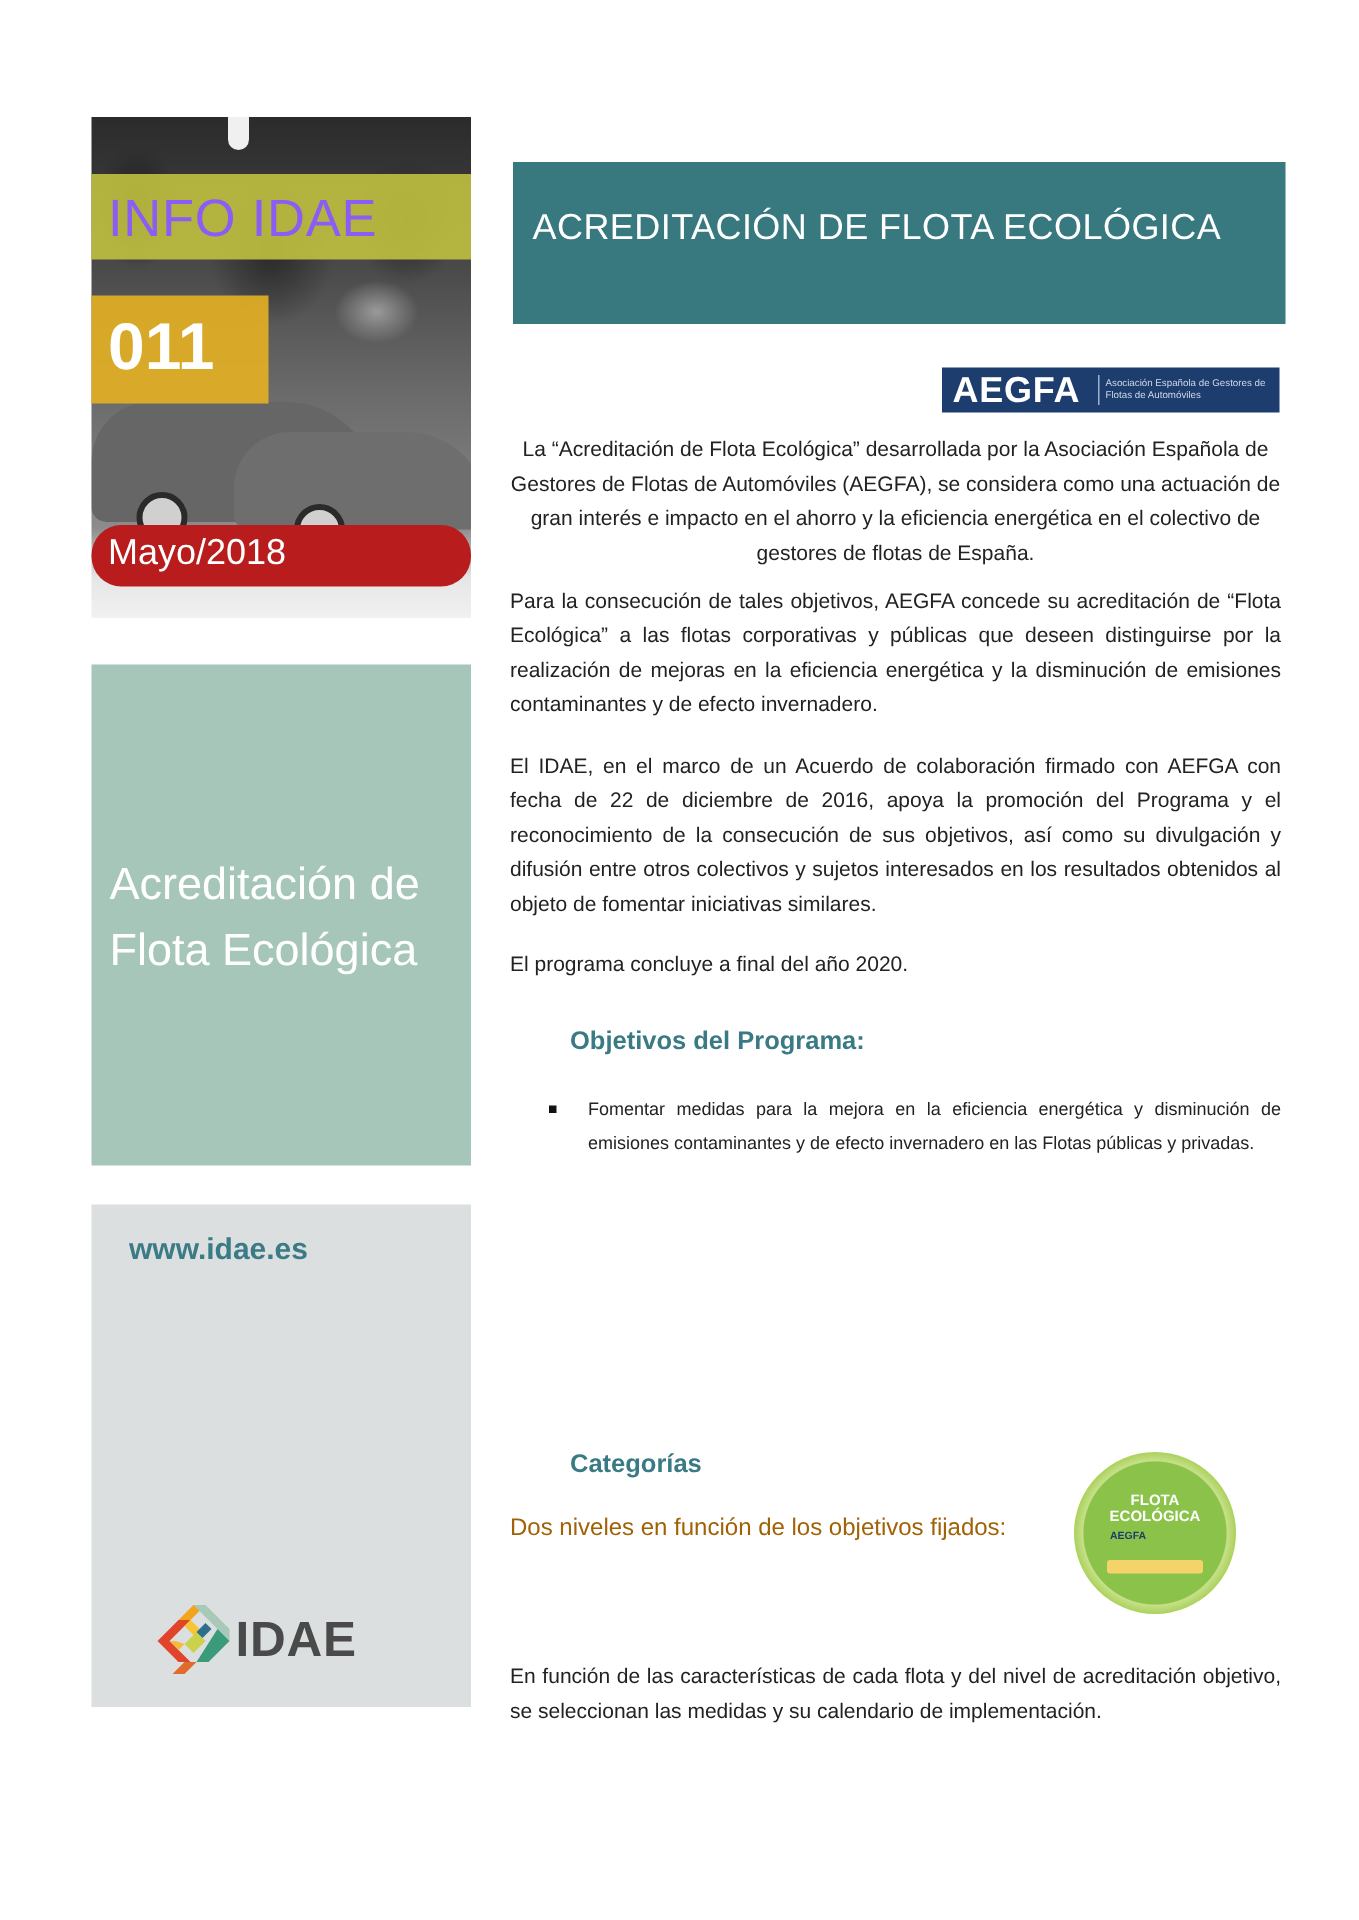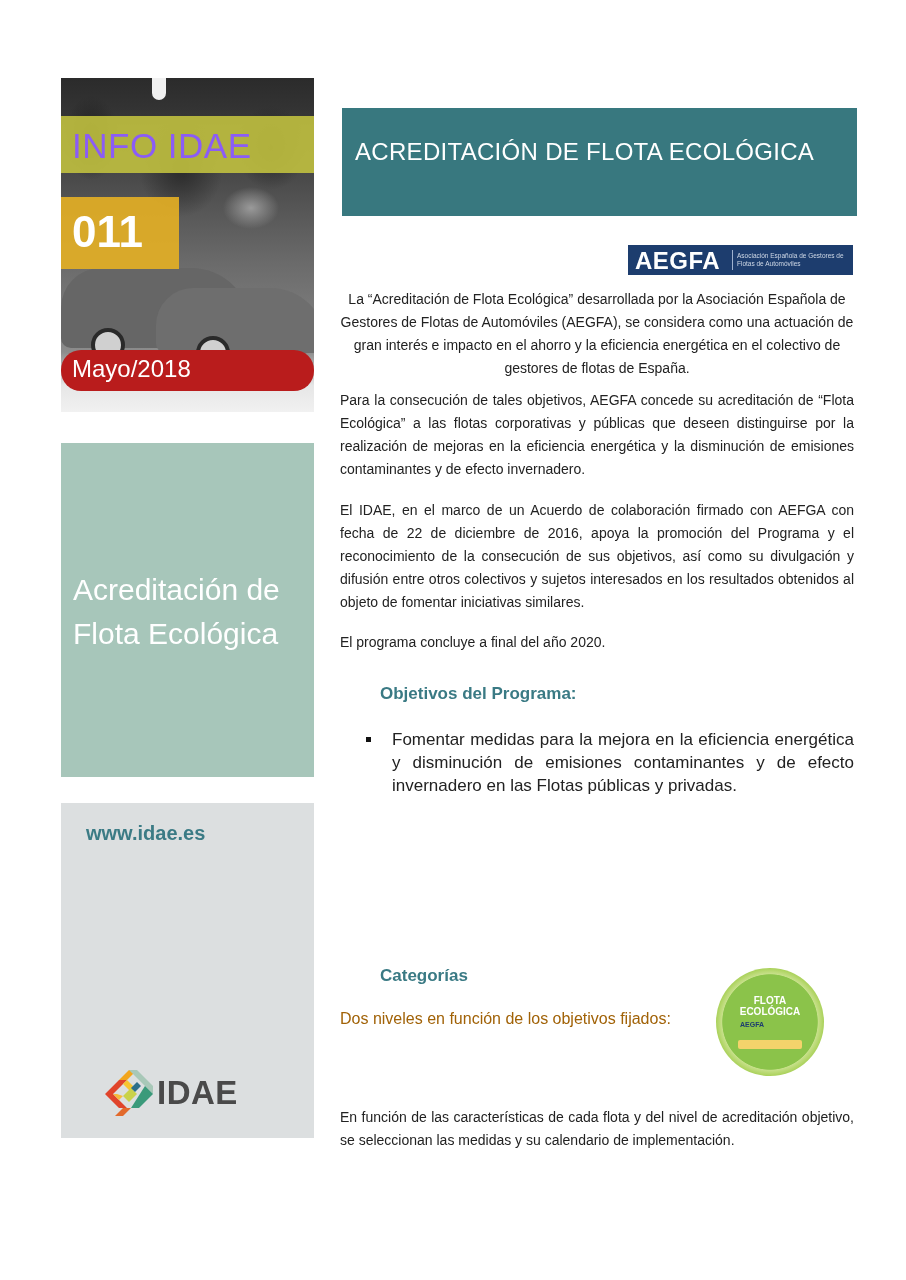--- a/index.html
+++ b/index.html
@@ -48,21 +48,21 @@
   .body-text { position: absolute; left: 340px; width: 514px; font-size: 14px; line-height: 23px; color: #222; text-align: justify; }
   .p1 { top: 288px; text-align: center; }
   .p2 { top: 389px; }
   .p3 { top: 499px; }
   .p4 { top: 631px; }
 
   .h2 { position: absolute; left: 340px; color: #3a7a84; font-size: 17px; font-weight: bold; margin-left: 40px; }
   .h-obj { top: 684px; }
   .h-cat { top: 966px; }
 
-  .bullets { position: absolute; left: 340px; width: 514px; margin: 0; padding: 0; list-style: none; font-size: 17px; line-height: 23px; color: #222; }
+  .bullets { position: absolute; left: 340px; width: 514px; margin: 0; padding: 0; list-style: none; font-size: 12px; line-height: 23px; color: #222; }
   .bullets li { position: relative; padding-left: 52px; text-align: justify; }
   .bullets li .sq { position: absolute; left: 26px; top: 9px; width: 5px; height: 5px; background: #111; }
   .obj-list { top: 728px; }
   .cat-list { top: 1044px; }
 
   .cat-intro { position: absolute; left: 340px; top: 1010px; font-size: 16px; color: #a16207; }
   .p5 { top: 1106px; }
 
   .badge { position: absolute; left: 716px; top: 968px; width: 108px; height: 108px; border-radius: 50%;
            background: radial-gradient(circle, #8bc34a 0%, #8bc34a 62%, #c7e08a 63%, #a5cf52 72%, #dcecb0 80%, #9bc846 88%, #ffffff 100%); }

